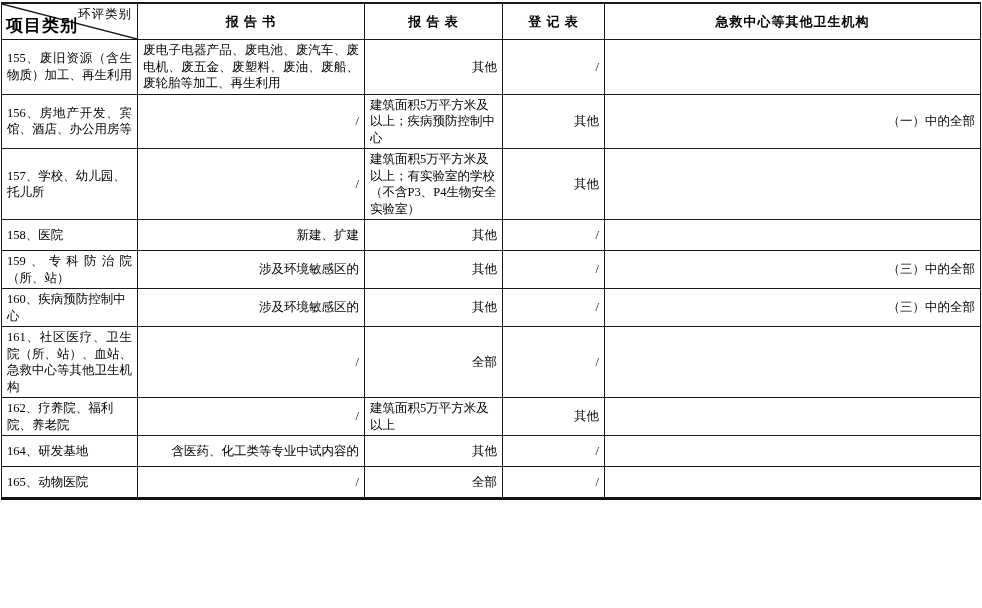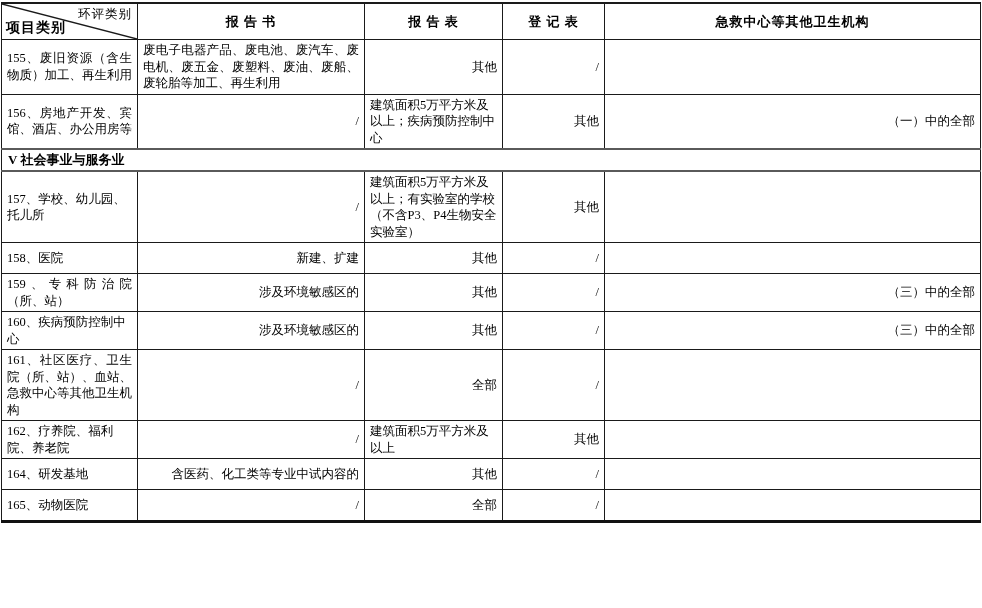--- a/index.html
+++ b/index.html
@@ -55,21 +55,21 @@
   }
   .diag-top {
     position: absolute;
     top: 2px; right: 5px;
     font-size: 12.5px;
     font-weight: normal;
   }
   .diag-bottom {
     position: absolute;
     bottom: 2px; left: 4px;
-    font-size: 14px;
+    font-size: 17px;
     font-weight: bold;
   }
   
   tr.section-row td {
     font-weight: bold;
     text-align: left;
     font-size: 13px;
     height: 18px;
     padding: 1px 6px;
     border-top: 2px solid #5a5a5a;
@@ -113,23 +113,20 @@
           <td class="al-center">其他</td>
           <td class="al-center">/</td>
           <td class="al-center"></td>
         </tr>
         <tr>
           <td class="al-justify">156、房地产开发、宾馆、酒店、办公用房等</td>
           <td class="al-center">/</td>
           <td class="al-left">建筑面积5万平方米及以上；疾病预防控制中心</td>
           <td class="al-center">其他</td>
           <td class="al-center">（一）中的全部</td>
-        </tr>
-        <tr class="section-row">
-          <td colspan="5">V 社会事业与服务业</td>
         </tr>
         <tr>
           <td class="al-left">157、学校、幼儿园、托儿所</td>
           <td class="al-center">/</td>
           <td class="al-left">建筑面积5万平方米及以上；有实验室的学校（不含P3、P4生物安全实验室）</td>
           <td class="al-center">其他</td>
           <td class="al-center"></td>
         </tr>
         <tr>
           <td class="al-left">158、医院</td>

